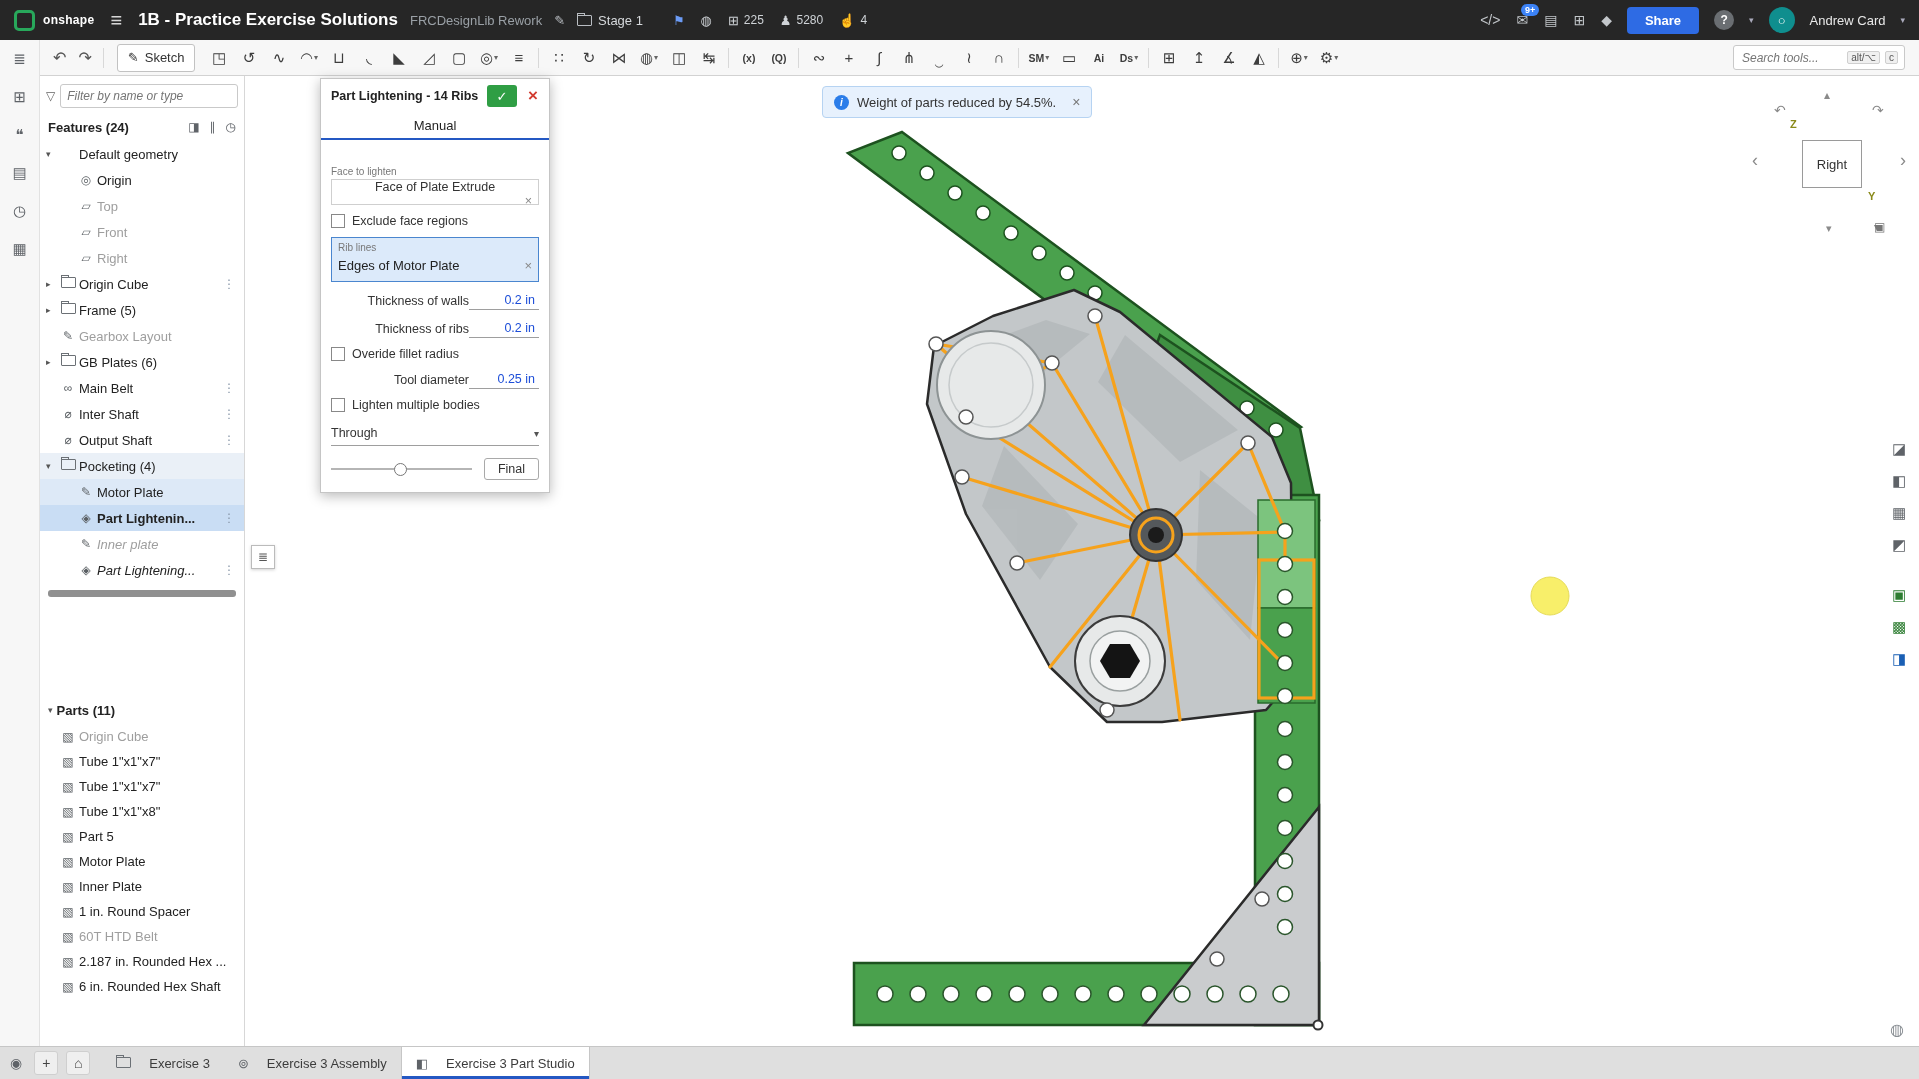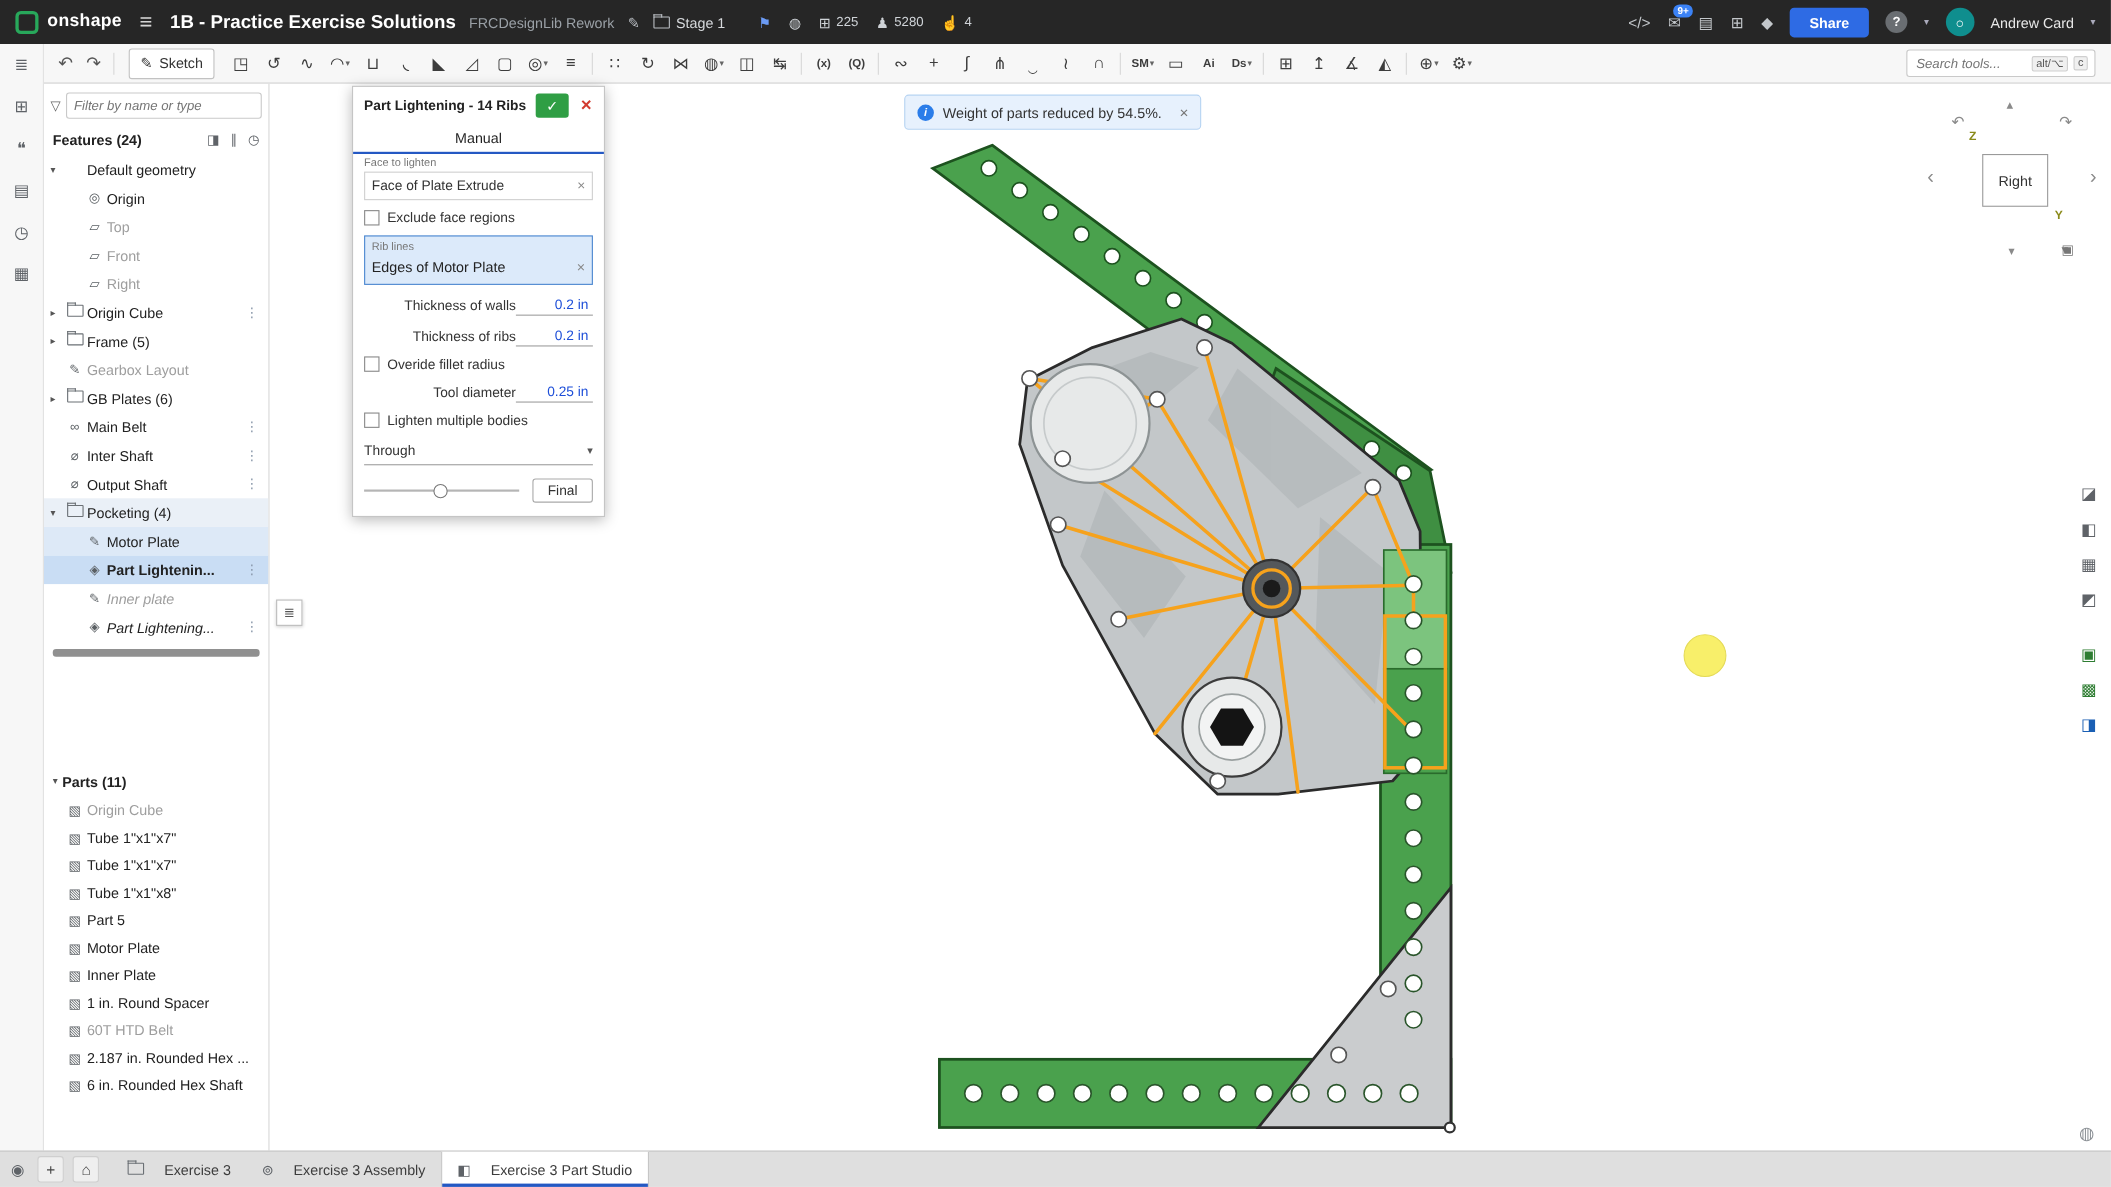--- a/index.html
+++ b/index.html
@@ -5,21 +5,21 @@
   html,body{margin:0;padding:0;background:#9a9a9a;}
   #app{position:relative;width:1919px;height:1079px;background:#fff;overflow:hidden;
        font-family:"Liberation Sans",sans-serif;color:#222;}
   [data-interactable="true"]{cursor:pointer;}
 
   
   #topbar{position:absolute;left:0;top:0;width:100%;height:40px;background:#262626;
           display:flex;align-items:center;gap:12px;padding:0 14px;box-sizing:border-box;z-index:40;}
   .logo{display:flex;align-items:center;gap:8px;}
   .logo-mark{width:15px;height:15px;border:3px solid #28a85b;border-radius:5px;background:#262626;}
-  .logo-text{font-size:16px;font-weight:700;color:#fff;letter-spacing:.3px;}
+  .logo-text{font-size:12px;font-weight:700;color:#fff;letter-spacing:.3px;}
   .hamburger{font-size:20px;color:#d6d6d6;padding:0 4px;}
   .doc-title{font-size:17px;font-weight:700;color:#fff;white-space:nowrap;}
   .doc-sub{font-size:13px;color:#9aa0a6;}
   .tb-icon{font-size:13px;color:#b9bdc2;}
   .workspace{display:flex;align-items:center;gap:6px;font-size:13px;color:#d6d9dc;}
   .mini-folder{width:13px;height:9px;border:1px solid #b9bdc2;border-radius:1px;position:relative;display:inline-block;}
   .mini-folder::before{content:"";position:absolute;top:-3px;left:-1px;width:6px;height:2px;border:1px solid #b9bdc2;border-bottom:none;}
   .stats{display:flex;align-items:center;gap:16px;margin-left:18px;font-size:12px;color:#cfd3d7;}
   .stat{display:flex;gap:5px;align-items:center;}
   .stat-ic{font-size:13px;}
@@ -99,24 +99,24 @@
 
   
   #dialog{position:absolute;left:320px;top:78px;width:228px;background:#fff;border:1px solid #c5c5c5;
           box-shadow:0 3px 12px rgba(0,0,0,.28);z-index:50;font-size:13px;}
   .dlg-header{display:flex;align-items:center;padding:6px 6px 6px 10px;gap:6px;}
   .dlg-title{flex:1;font-size:12.5px;color:#222;white-space:nowrap;font-weight:600;}
   .btn-ok{width:30px;height:22px;background:#2f9e44;color:#fff;border-radius:3px;display:flex;
           align-items:center;justify-content:center;font-size:13px;flex:none;}
   .btn-x{color:#d23b2f;font-size:17px;font-weight:700;padding:0 5px;flex:none;}
   .dlg-tabs{border-bottom:2px solid #2458c3;display:flex;justify-content:center;padding:5px 0;color:#1f1f1f;}
-  .dlg-body{padding:3px 10px 12px;display:flex;flex-direction:column;gap:9px;}
+  .dlg-body{padding:26px 10px 12px;display:flex;flex-direction:column;gap:9px;}
   .fld-label{font-size:10px;color:#777;margin-bottom:2px;}
   .sel-box{display:flex;align-items:center;border:1px solid #cfcfcf;height:24px;padding:0 6px;
-           font-size:12.5px;color:#333;}
+           font-size:12.5px;color:#333;flex-direction:column;}
   .sel-box .x,.rib-val .x{margin-left:auto;color:#888;}
   .rib-group{border:1.5px solid #4a86cf;background:#dceafa;padding:4px 6px 6px;}
   .rib-val{display:flex;align-items:center;height:20px;font-size:13px;color:#222;}
   .chk-row{display:flex;gap:7px;font-size:12.5px;color:#333;}
   .chk{width:12px;height:12px;border:1px solid #888;background:#fff;flex:none;}
   .num-row{display:flex;align-items:center;font-size:12.5px;color:#333;}
   .num-row .nlabel{flex:1;text-align:right;}
   .num-row .nval{width:62px;text-align:right;border-bottom:1px solid #9e9e9e;padding:2px 4px;color:#1d4ed8;}
   .dd-row{display:flex;align-items:center;border-bottom:1px solid #9e9e9e;height:24px;font-size:12.5px;color:#333;}
   .dd-row .dcaret{margin-left:auto;color:#555;font-size:10px;}

